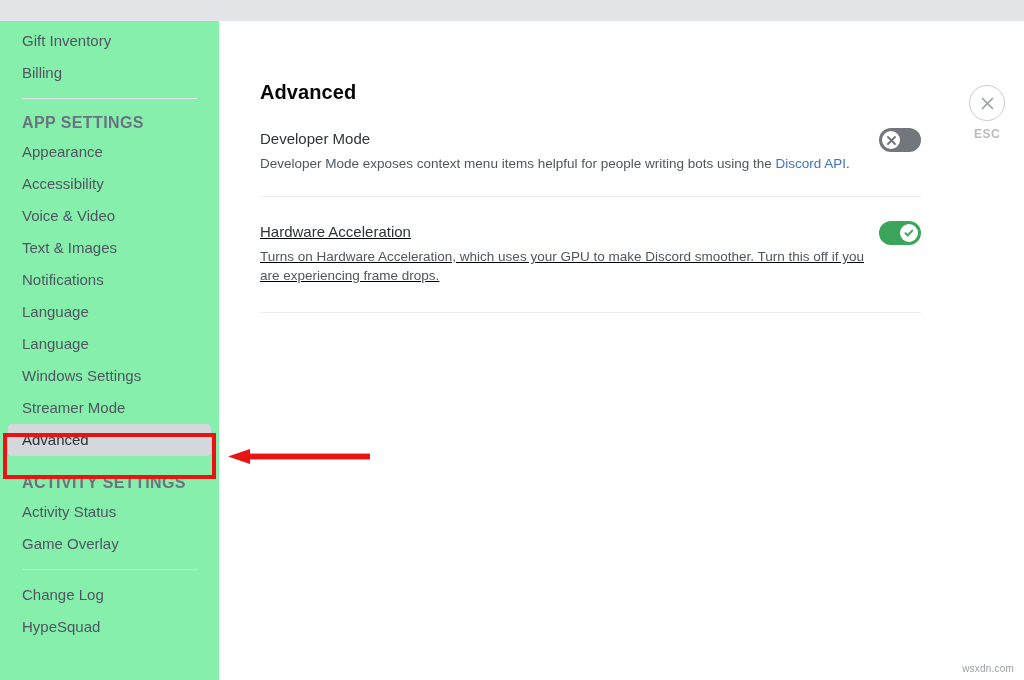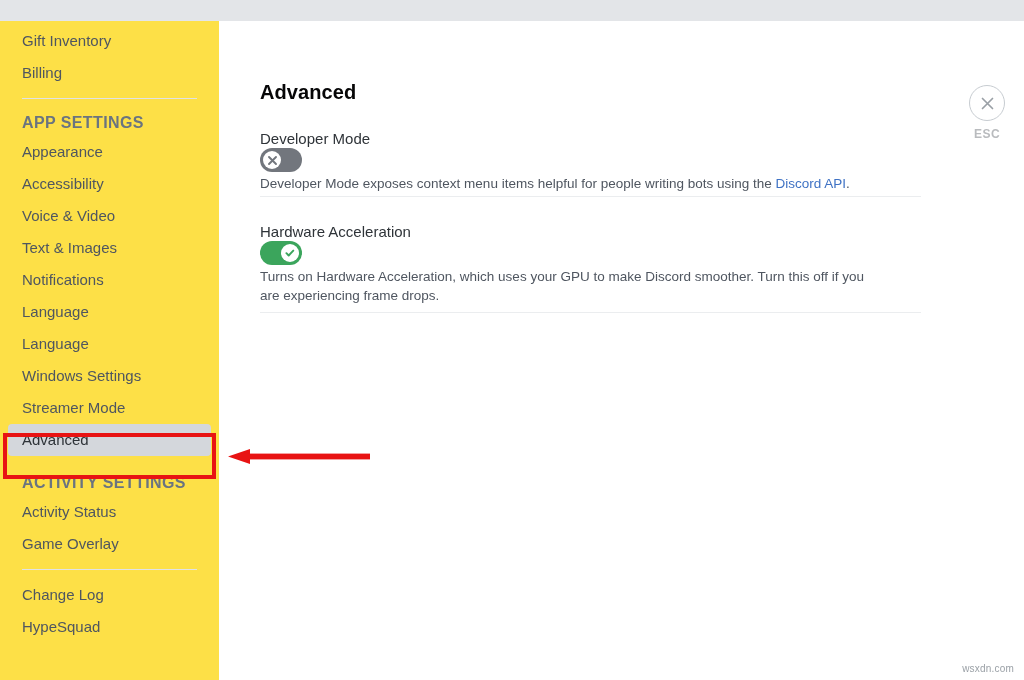--- a/index.html
+++ b/index.html
@@ -21,21 +21,21 @@
     height: 21px;
     background: #e3e5e8;
   }
 
   
   #sidebar {
     position: absolute;
     top: 21px; left: 0;
     width: 219px;
     height: 659px;
-    background: #fde047;
+    background: #86efac;
     padding-top: 4px;
   }
 
   .side-item {
     margin: 0 8px 0 8px;
     padding: 6px 14px;
     border-radius: 4px;
     font-size: 15px;
     color: #4f5660;
     line-height: 20px;
@@ -82,21 +82,20 @@
     color: #060607;
     letter-spacing: 0.1px;
   }
 
   .setting-block { position: absolute; left: 41px; width: 661px; }
 
   .setting-row {
     display: flex;
     justify-content: space-between;
     align-items: flex-start;
-    flex-direction: column;
   }
 
   .setting-name {
     font-size: 15px;
     color: #2e3338;
     line-height: 20px;
   }
 
   .setting-desc {
     margin-top: 2px;
@@ -280,21 +279,21 @@
             <path d="M2 2 L9 9 M9 2 L2 9" stroke="#72767d" stroke-width="1.9" stroke-linecap="round" fill="none"></path>
           </svg>
         </div>
       </div>
     </div>
     <div class="setting-desc"><span>Developer Mode exposes context menu items helpful for people writing bots using the </span><a class="link" href="#">Discord API</a><span>.</span></div>
   </div>
 
   <div class="hr" style="top:175px;"></div>
 
-  <div class="setting-block" style="top:201px;">
+  <div class="setting-block" style="top:201px;text-decoration:underline;">
     <div class="setting-row">
       <div class="setting-name">Hardware Acceleration</div>
       <div class="toggle on">
         <div class="knob">
           <svg width="12" height="12" viewBox="0 0 12 12">
             <path d="M2.4 6.2 L4.7 8.5 L9.3 3.6" stroke="#3ba55c" stroke-width="1.9" stroke-linecap="round" stroke-linejoin="round" fill="none"></path>
           </svg>
         </div>
       </div>
     </div>

